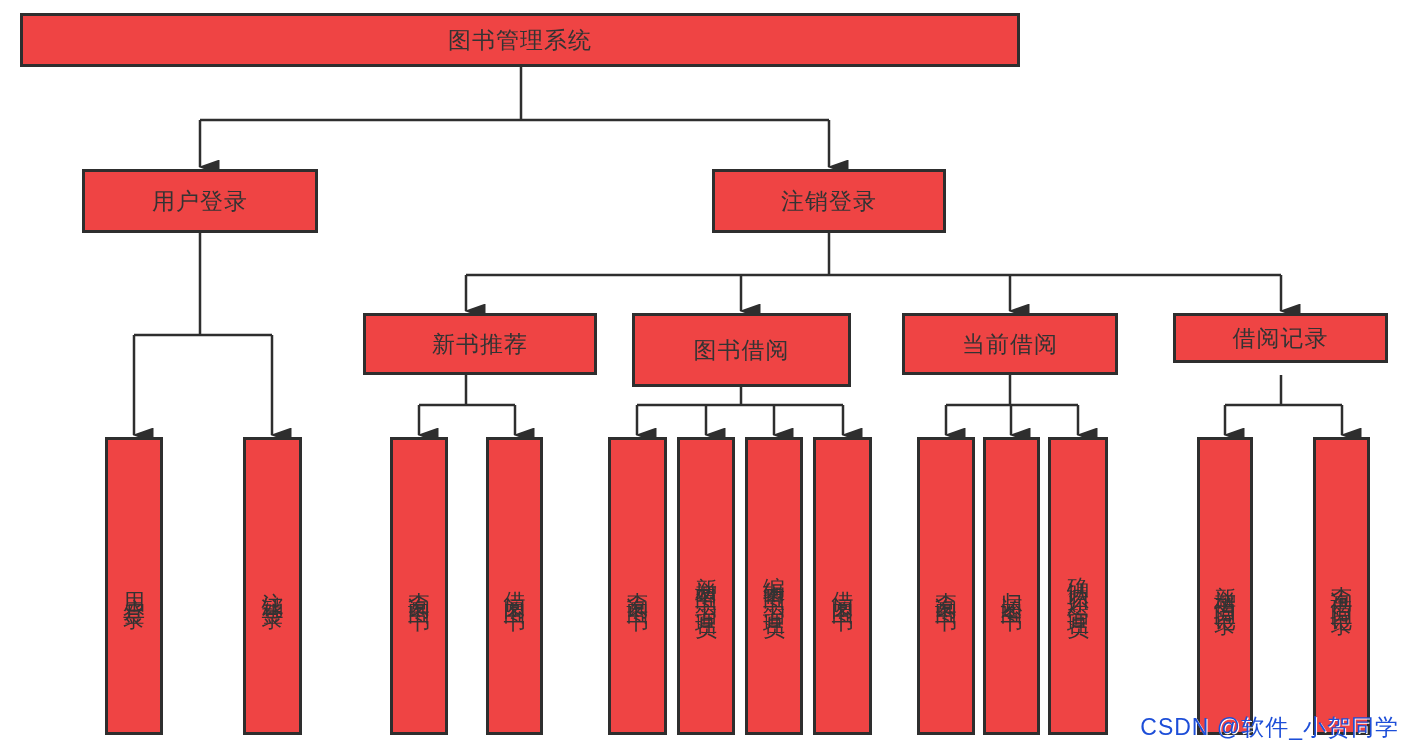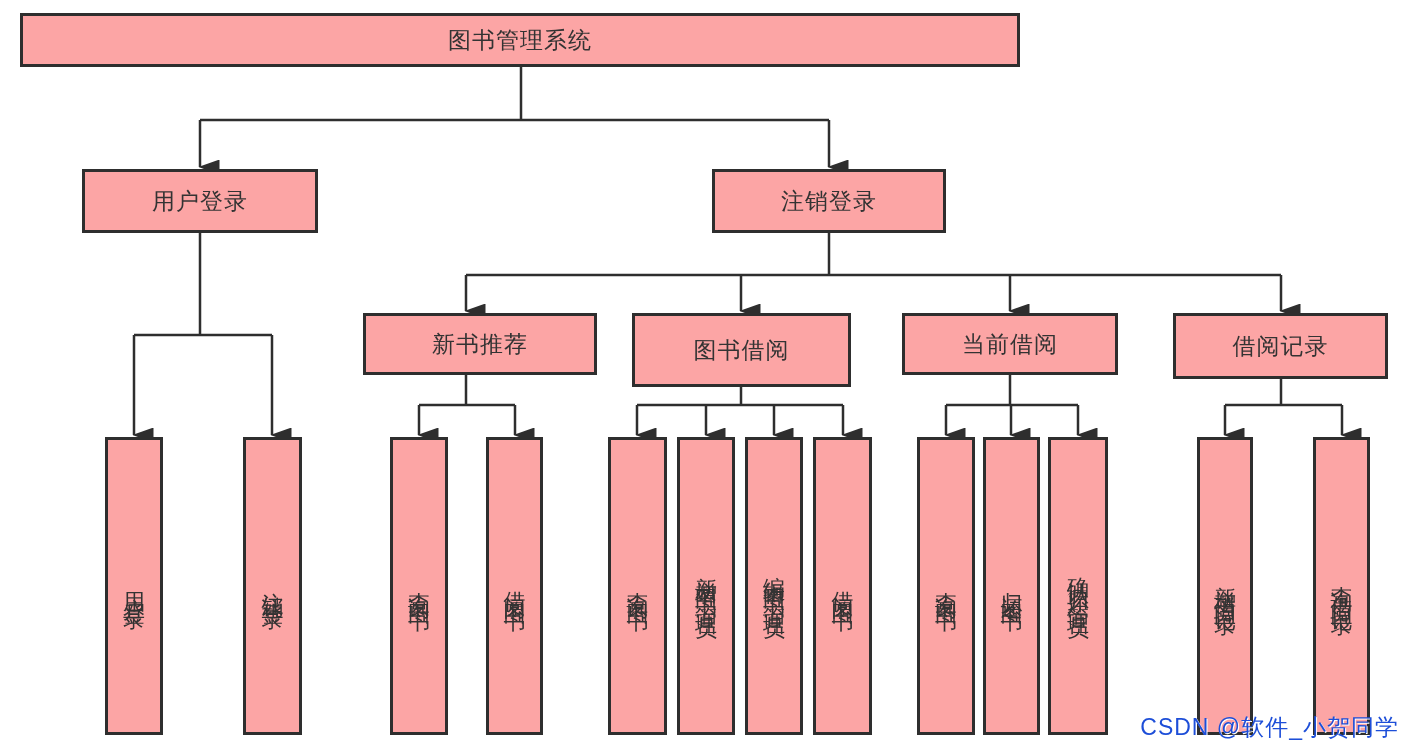--- a/index.html
+++ b/index.html
@@ -15,21 +15,21 @@
   .connectors {
     position: absolute;
     left: 0; top: 0;
     width: 1405px; height: 747px;
     pointer-events: none;
   }
   .box {
     position: absolute;
     box-sizing: border-box;
     border: 3px solid #2e2e2e;
-    background: #fca5a5;
+    background: #ef4444;
     display: flex;
     align-items: center;
     justify-content: center;
   }
   .hbox span {
     font-size: 23px;
     letter-spacing: 1px;
     white-space: nowrap;
   }
   .vbox span {
@@ -114,21 +114,21 @@
 
   <div class="box hbox" style="left:363px; top:313px; width:234px; height:62px;">
     <span>新书推荐</span>
   </div>
   <div class="box hbox" style="left:632px; top:313px; width:219px; height:74px;">
     <span>图书借阅</span>
   </div>
   <div class="box hbox" style="left:902px; top:313px; width:216px; height:62px;">
     <span>当前借阅</span>
   </div>
-  <div class="box hbox" style="left:1173px; top:313px; width:215px; height:66px;">
+  <div class="box hbox" style="left:1173px; top:313px; width:215px; height:50px;">
     <span>借阅记录</span>
   </div>
 
   <div class="box vbox" style="left:105px; top:437px; width:58px; height:298px;">
     <span>用户登录</span>
   </div>
   <div class="box vbox" style="left:243px; top:437px; width:59px; height:298px;">
     <span>注销登录</span>
   </div>
 

